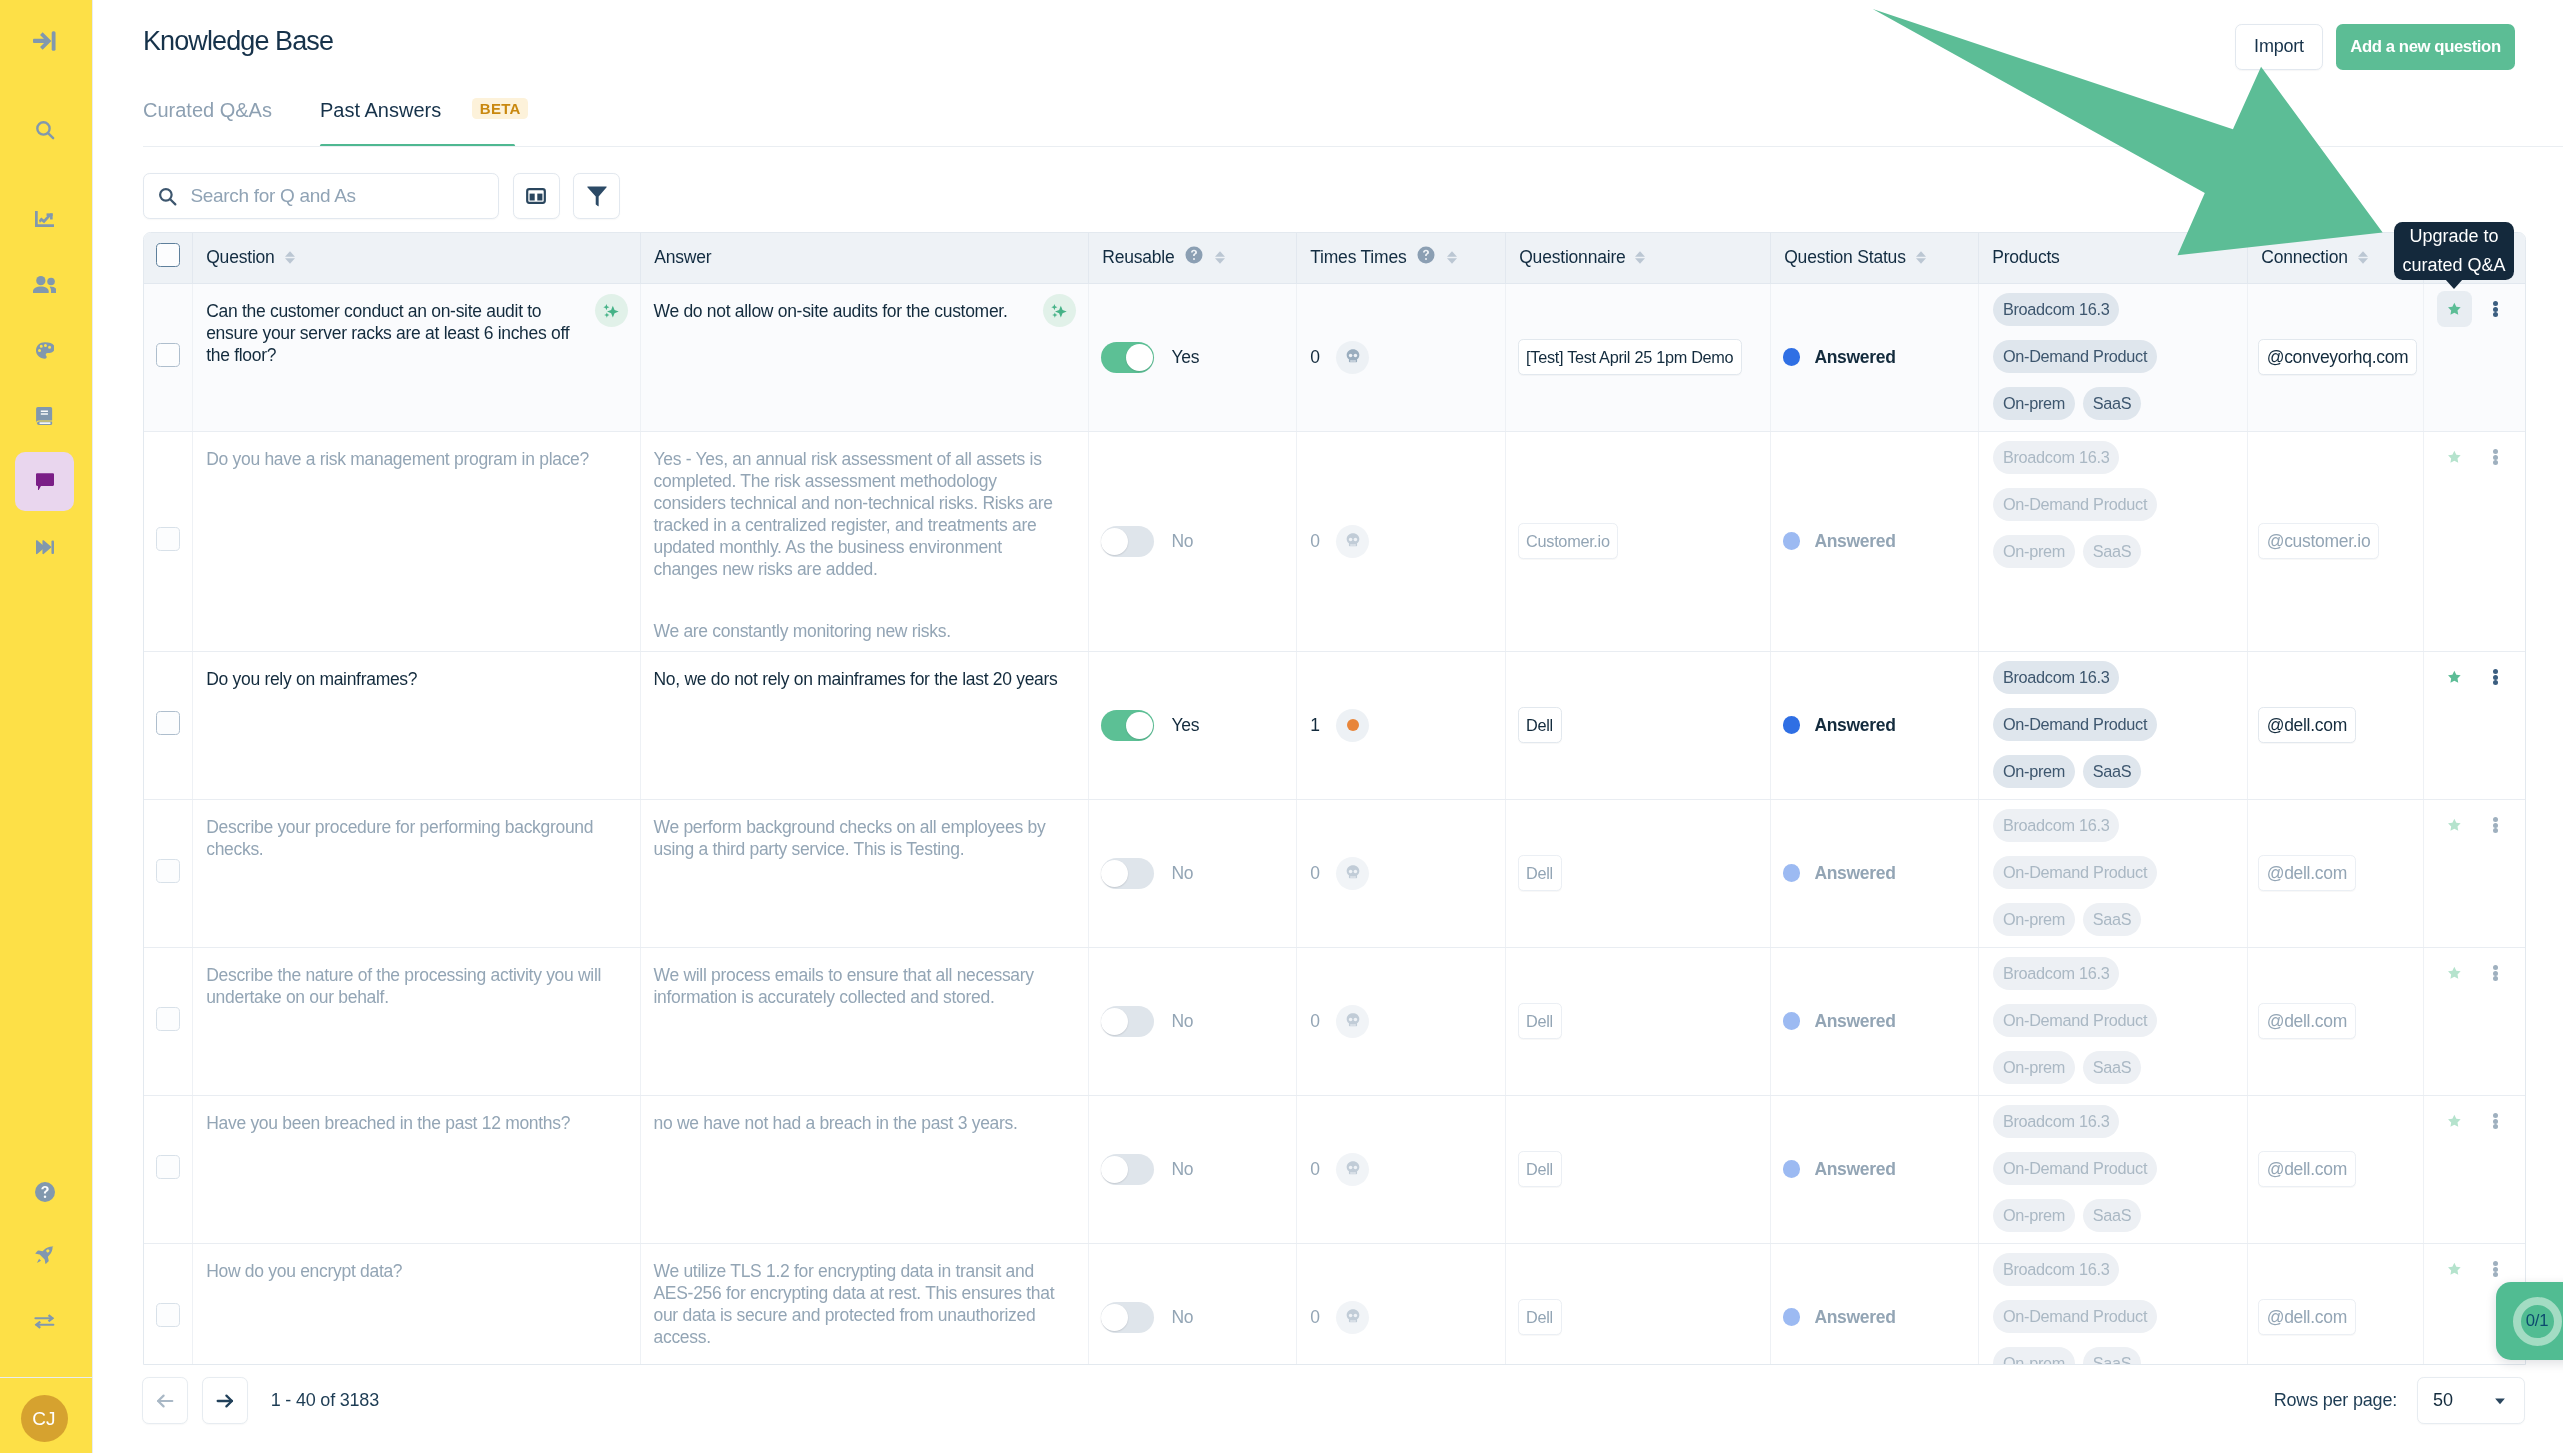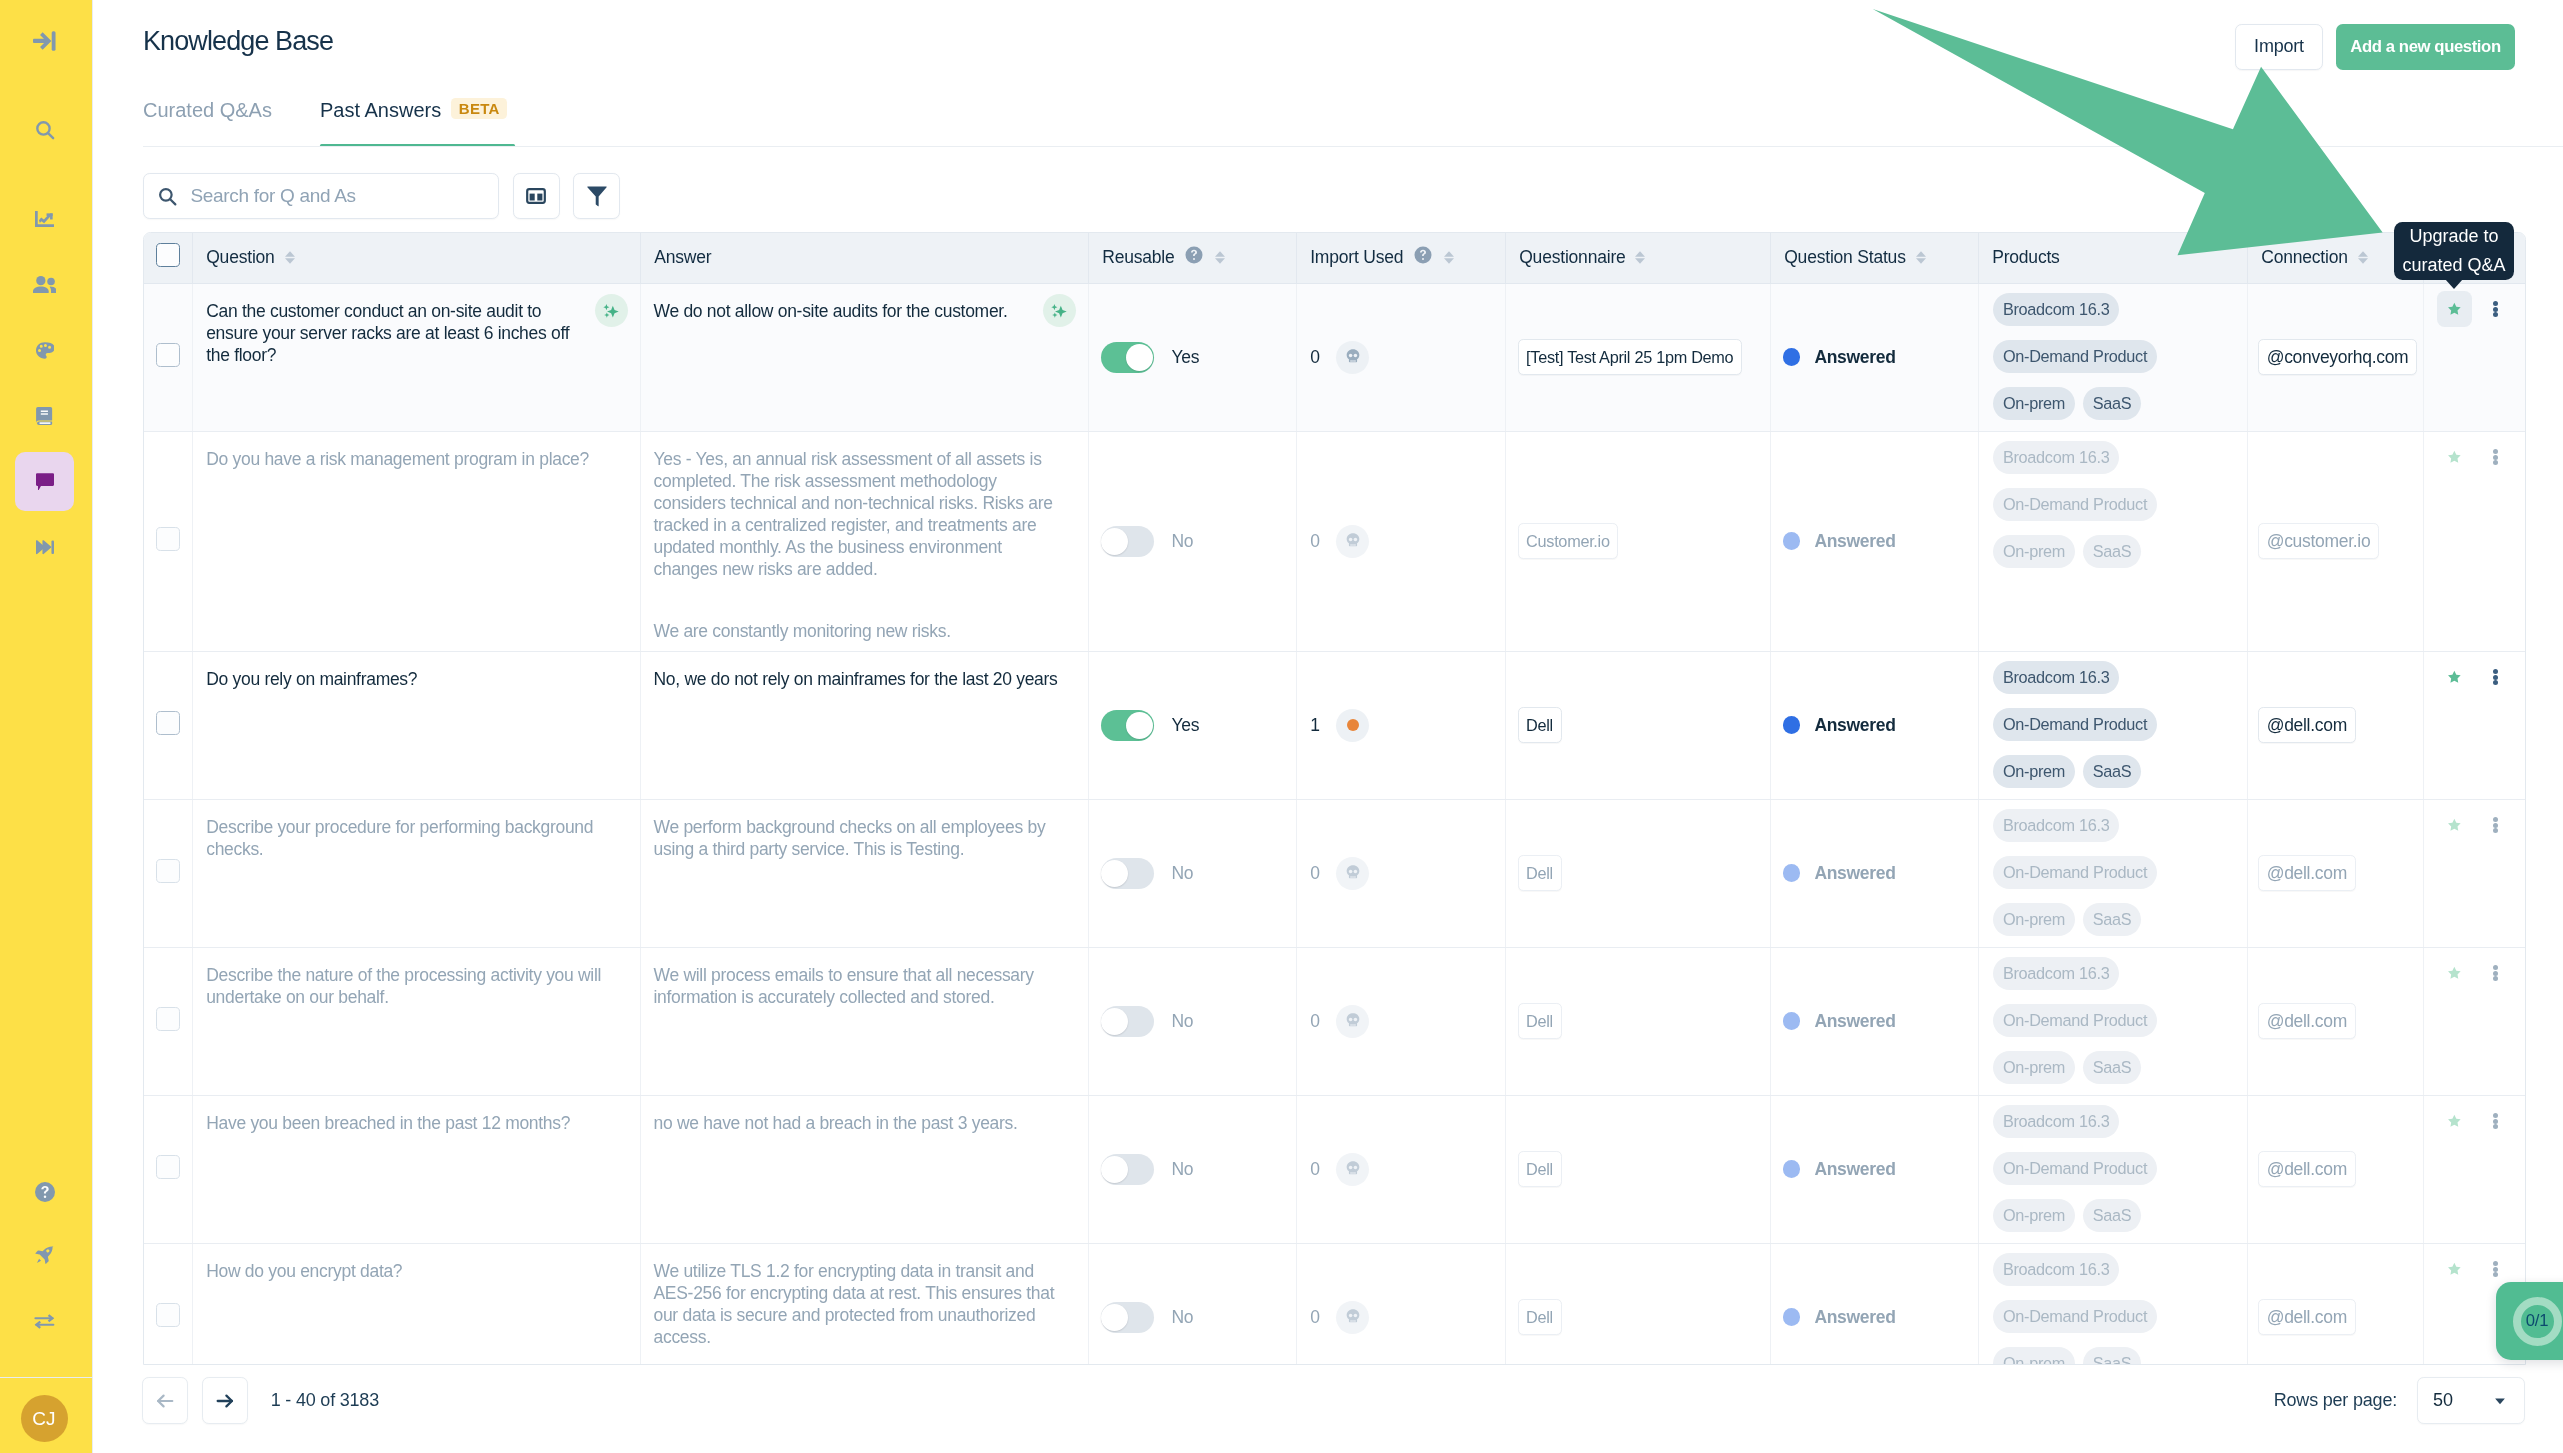--- a/index.html
+++ b/index.html
@@ -54,21 +54,21 @@
     background:#5cbd95; color:#fff; font-size:16.7px; font-weight:700; letter-spacing:-0.4px;
     display:flex; align-items:center; justify-content:center;
   }
 
   
   .tab-curated {
     position:absolute; left:50px; top:99px; font-size:20px; color:#8da0b2;
   }
   .tab-past {
     position:absolute; left:227px; top:99px; font-size:20px; color:#16324a;
-    display:flex; align-items:center; gap:10px;
+    display:flex; align-items:center; gap:31px;
   }
   .beta {
     background:#fdf2da; color:#c9880f; font-size:15px; font-weight:700;
     border-radius:4.6px; padding:0 7.6px; height:21px; line-height:21px; letter-spacing:0.3px;
     position:relative; top:-2.3px;
   }
   .tab-underline { position:absolute; left:227px; top:144px; width:195px; height:3px; background:#4fb891; border-radius:1.5px; }
   .tabs-rule { position:absolute; left:50px; top:146px; right:0; height:0.8px; background:#eaeef2; }
 
   
@@ -400,21 +400,21 @@
                 <span class="sortarrows">
                   <svg width="10" height="13" viewBox="0 0 13 17">
                     <path d="M6.5 0.4L13 7.4H0z" fill="#bbc7d3"></path>
                     <path d="M6.5 16.6L0 9.6h13z" fill="#bbc7d3"></path>
                   </svg>
                 </span>
               </span>
           </th>
           <th style="width:209px">
             <span class="th-inner">
-                <span>Import Used</span>
+                <span>Times Times</span>
                 <span class="helpic"><svg width="22" height="22" viewBox="0 0 24 24">
                     <circle cx="12" cy="12" r="9.3" fill="#8b9fb3"></circle>
                     <path d="M12 6.2c-1.85 0-3.2 1.15-3.3 2.95h1.95c.05-.75.55-1.25 1.35-1.25.72 0 1.25.48 1.25 1.1 0 .58-.24.87-1.06 1.45-.87.58-1.25 1.15-1.2 2.17v.5h1.88v-.38c0-.63.24-.92 1.1-1.5.87-.58 1.3-1.25 1.3-2.27 0-1.6-1.3-2.77-3.27-2.77z" fill="#eef2f6"></path>
                     <circle cx="12" cy="16.3" r="1.1" fill="#eef2f6"></circle>
                   </svg></span>
                 <span class="sortarrows">
                   <svg width="10" height="13" viewBox="0 0 13 17">
                     <path d="M6.5 0.4L13 7.4H0z" fill="#bbc7d3"></path>
                     <path d="M6.5 16.6L0 9.6h13z" fill="#bbc7d3"></path>
                   </svg>

